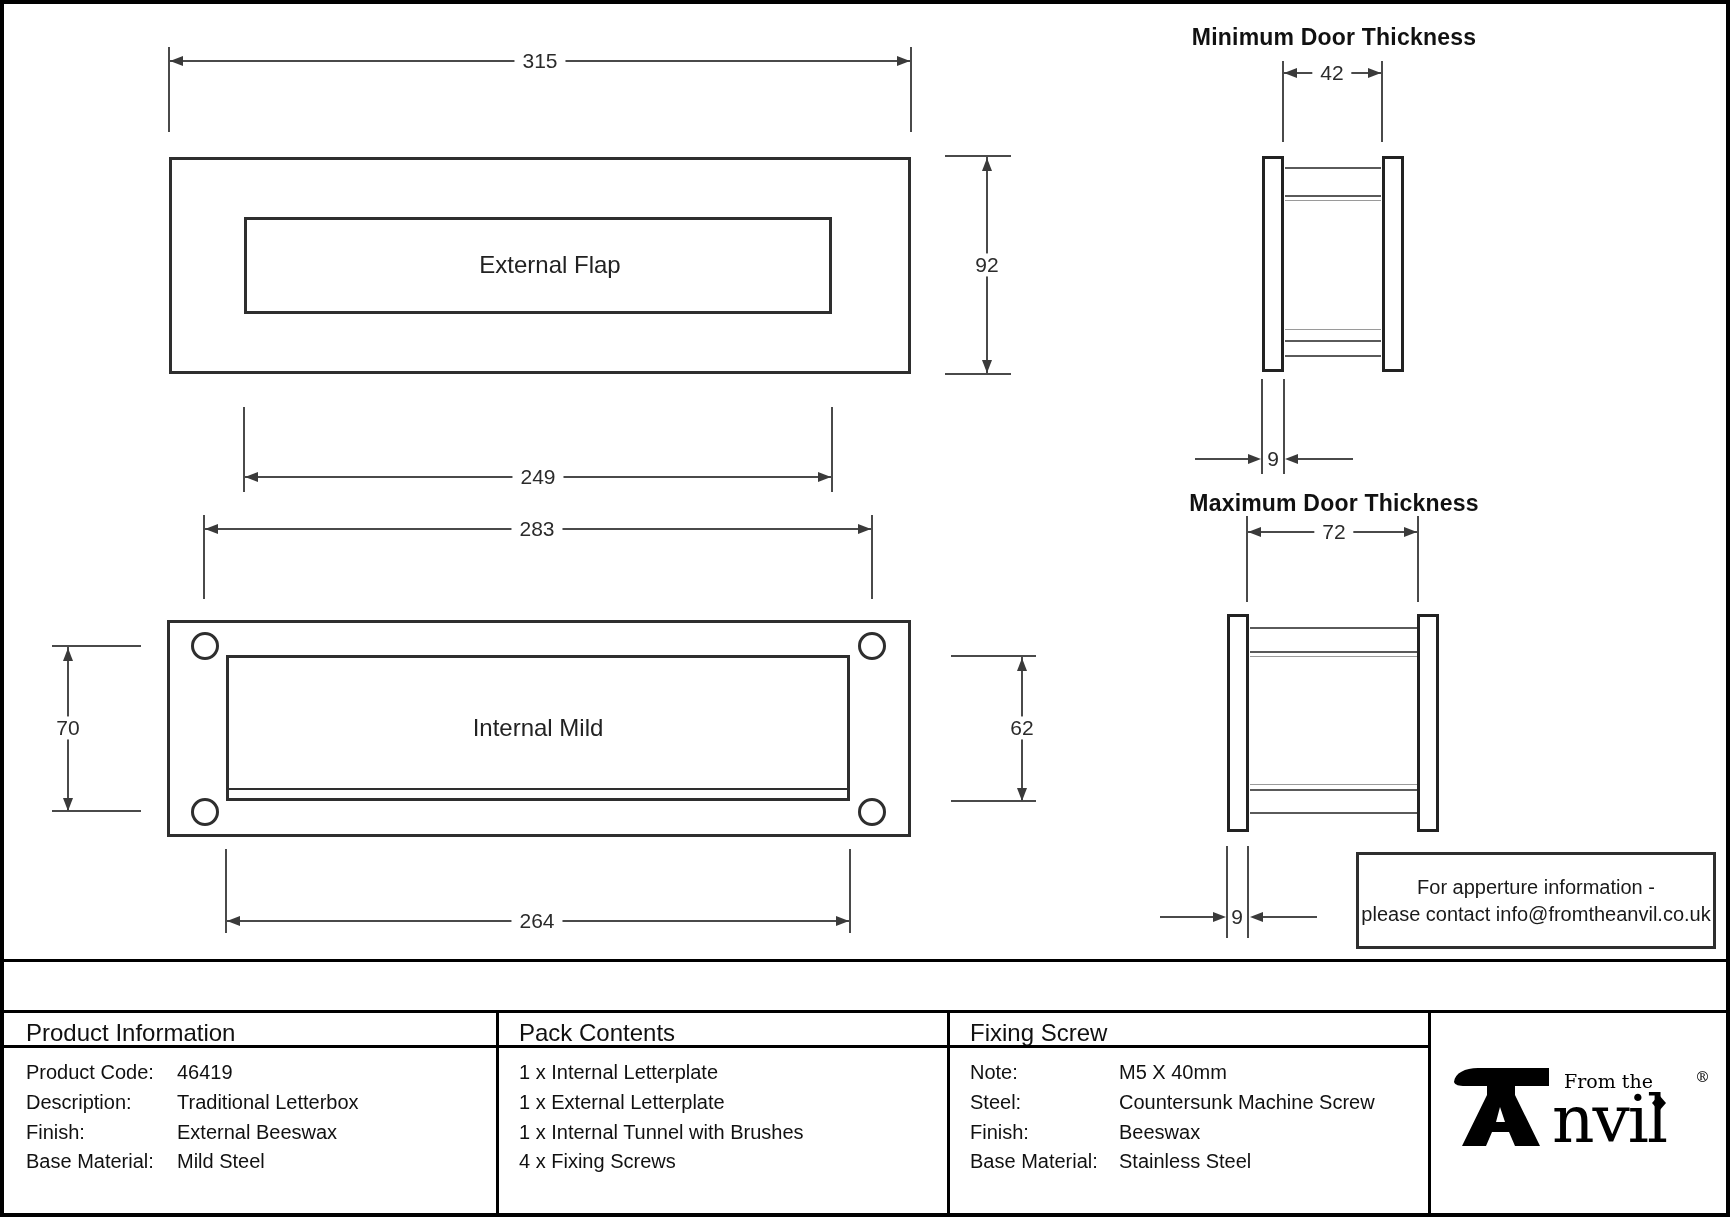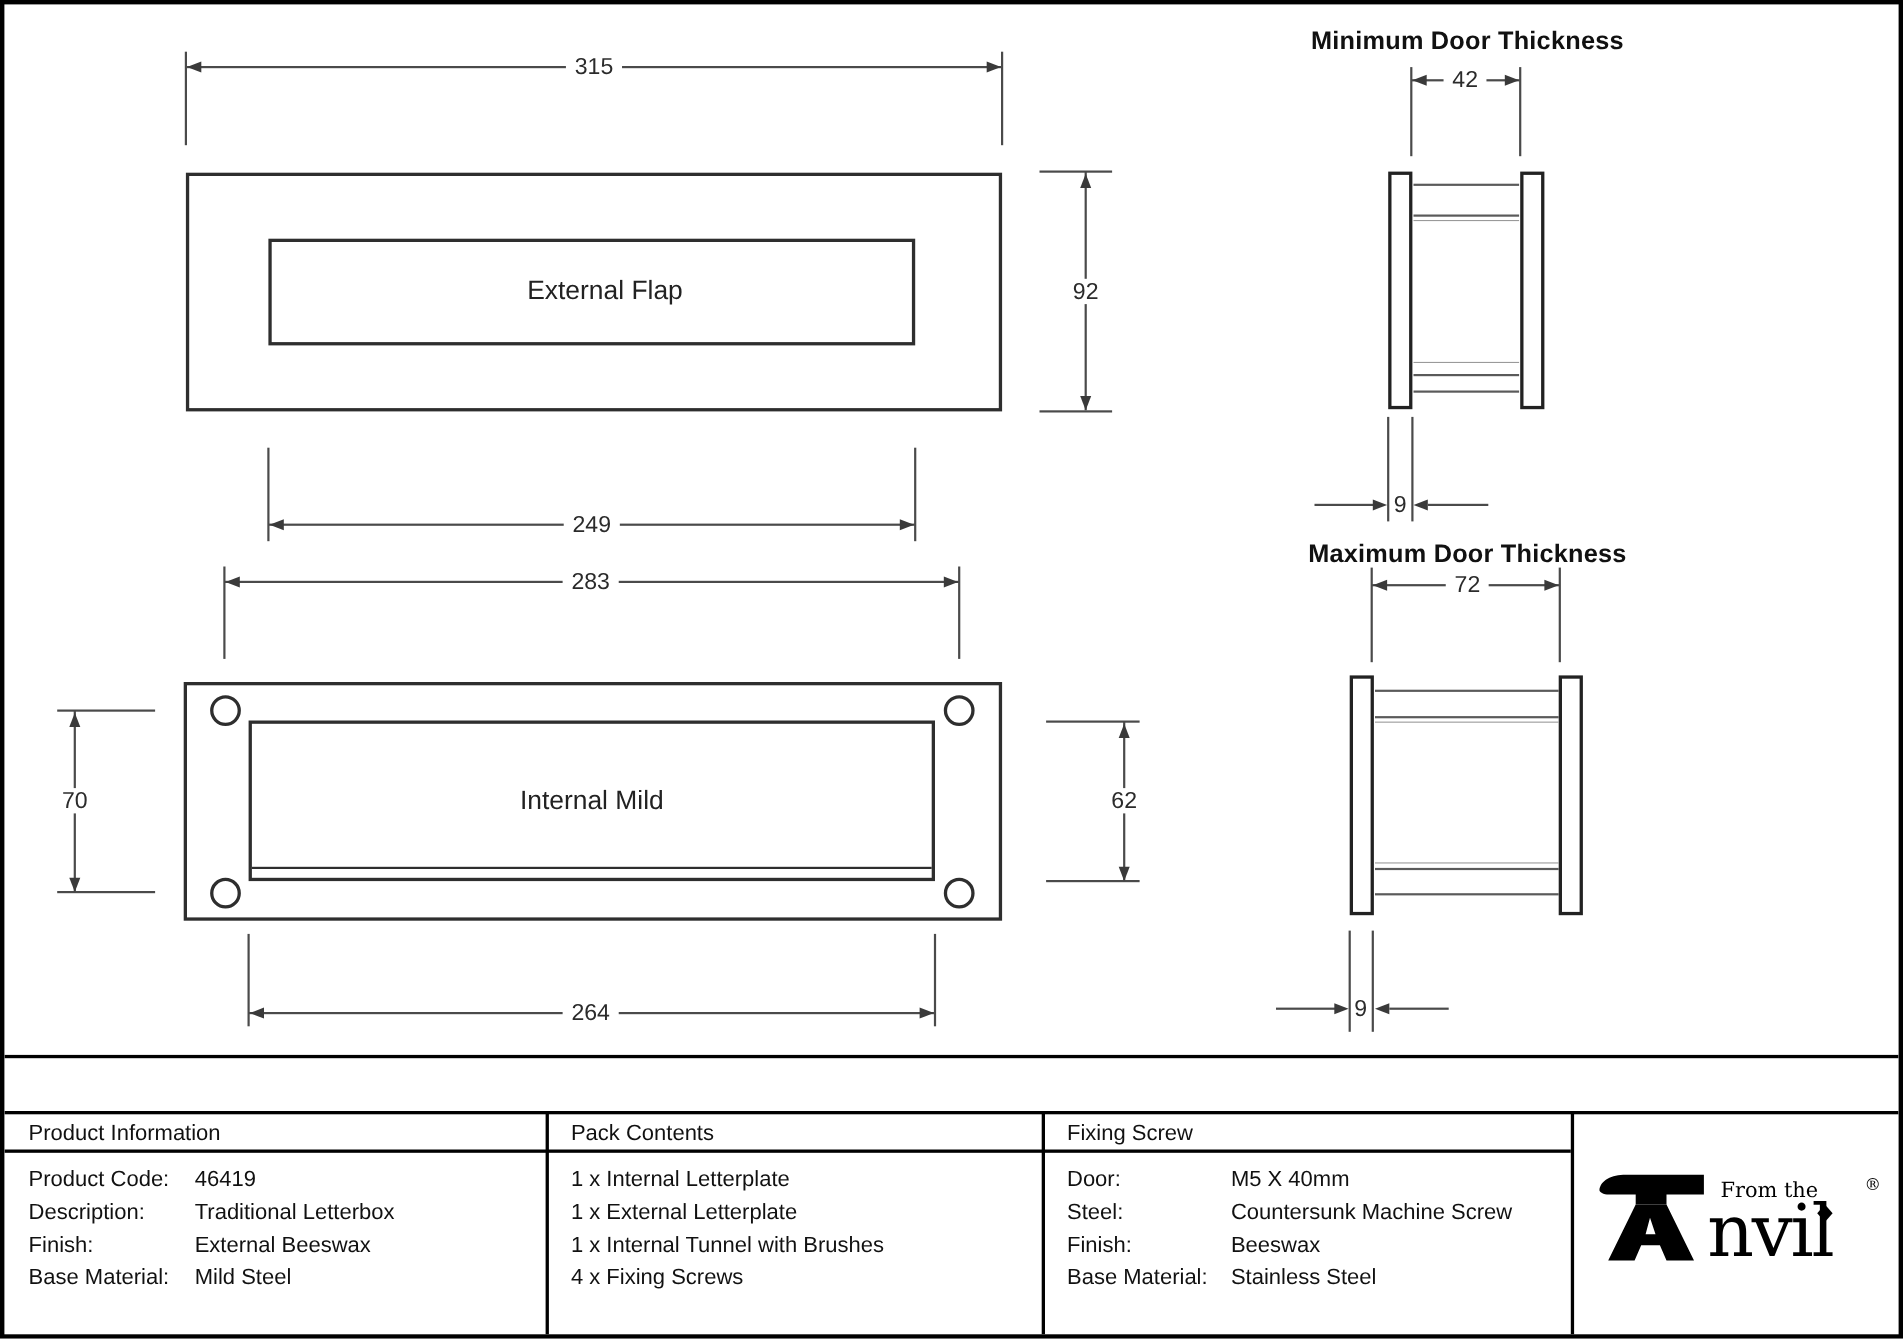--- a/index.html
+++ b/index.html
@@ -39,21 +39,21 @@
   
   .note-box {
     position:absolute; left:1352px; top:848px; width:360px; height:97px;
     border:3px solid #2e2e2e; box-sizing:border-box;
     display:flex; flex-direction:column; align-items:center; justify-content:center; gap:4px;
     font-size:20px; color:#1a1a1a; text-align:center;
   }
   
   .rule { position:absolute; background:#000; }
   .band-text { position:absolute; font-size:20px; color:#111; white-space:nowrap; }
-  .th { position:absolute; font-size:20px; color:#111; white-space:nowrap; }
+  .th { position:absolute; font-size:24px; color:#111; white-space:nowrap; }
   .cell { position:absolute; font-size:20px; color:#111; white-space:nowrap; line-height:24px; }
   .logo-svg { position:absolute; left:1448px; top:1058px; }
 </style>
 </head>
 <body>
 
 <div class="page">
 
   <div>
 
@@ -171,20 +171,24 @@
 
     <div class="vline abs" style="left:1222px;top:842px;height:92px"></div>
     <div class="vline abs" style="left:1243px;top:842px;height:92px"></div>
     <div class="hline abs" style="left:1156px;top:912px;width:54px"></div>
     <div class="arr r" style="left:1209px;top:908px"></div>
     <div class="dim-label" style="left:1233px;top:913px;padding:0 2px">9</div>
     <div class="arr l" style="left:1246px;top:908px"></div>
     <div class="hline abs" style="left:1259px;top:912px;width:54px"></div>
   </div>
 
+  <div class="note-box">
+    <div>For apperture information -</div>
+    <div>please contact info@fromtheanvil.co.uk</div>
+  </div>
 
   <div class="rule" style="left:0;top:955px;width:1722px;height:3px"></div>
   <div class="rule" style="left:0;top:1006px;width:1722px;height:3px"></div>
 
   <div>
     <div class="th" style="left:22px;top:1015px">Product Information</div>
     <div class="th" style="left:515px;top:1015px">Pack Contents</div>
     <div class="th" style="left:966px;top:1015px">Fixing Screw</div>
     <div class="rule" style="left:0;top:1041px;width:1424px;height:3px"></div>
     <div class="rule" style="left:492px;top:1006px;width:3px;height:207px"></div>
@@ -198,21 +202,21 @@
     <div class="cell" style="left:22px;top:1116px">Finish:</div>
     <div class="cell" style="left:173px;top:1116px">External Beeswax</div>
     <div class="cell" style="left:22px;top:1145px">Base Material:</div>
     <div class="cell" style="left:173px;top:1145px">Mild Steel</div>
 
     <div class="cell" style="left:515px;top:1056px">1 x Internal Letterplate</div>
     <div class="cell" style="left:515px;top:1086px">1 x External Letterplate</div>
     <div class="cell" style="left:515px;top:1116px">1 x Internal Tunnel with Brushes</div>
     <div class="cell" style="left:515px;top:1145px">4 x Fixing Screws</div>
 
-    <div class="cell" style="left:966px;top:1056px">Door:</div>
+    <div class="cell" style="left:966px;top:1056px">Note:</div>
     <div class="cell" style="left:1115px;top:1056px">M5 X 40mm</div>
     <div class="cell" style="left:966px;top:1086px">Steel:</div>
     <div class="cell" style="left:1115px;top:1086px">Countersunk Machine Screw</div>
     <div class="cell" style="left:966px;top:1116px">Finish:</div>
     <div class="cell" style="left:1115px;top:1116px">Beeswax</div>
     <div class="cell" style="left:966px;top:1145px">Base Material:</div>
     <div class="cell" style="left:1115px;top:1145px">Stainless Steel</div>
 
     <svg class="logo-svg" width="272" height="95" viewBox="0 0 272 95">
       <g fill="#000">

